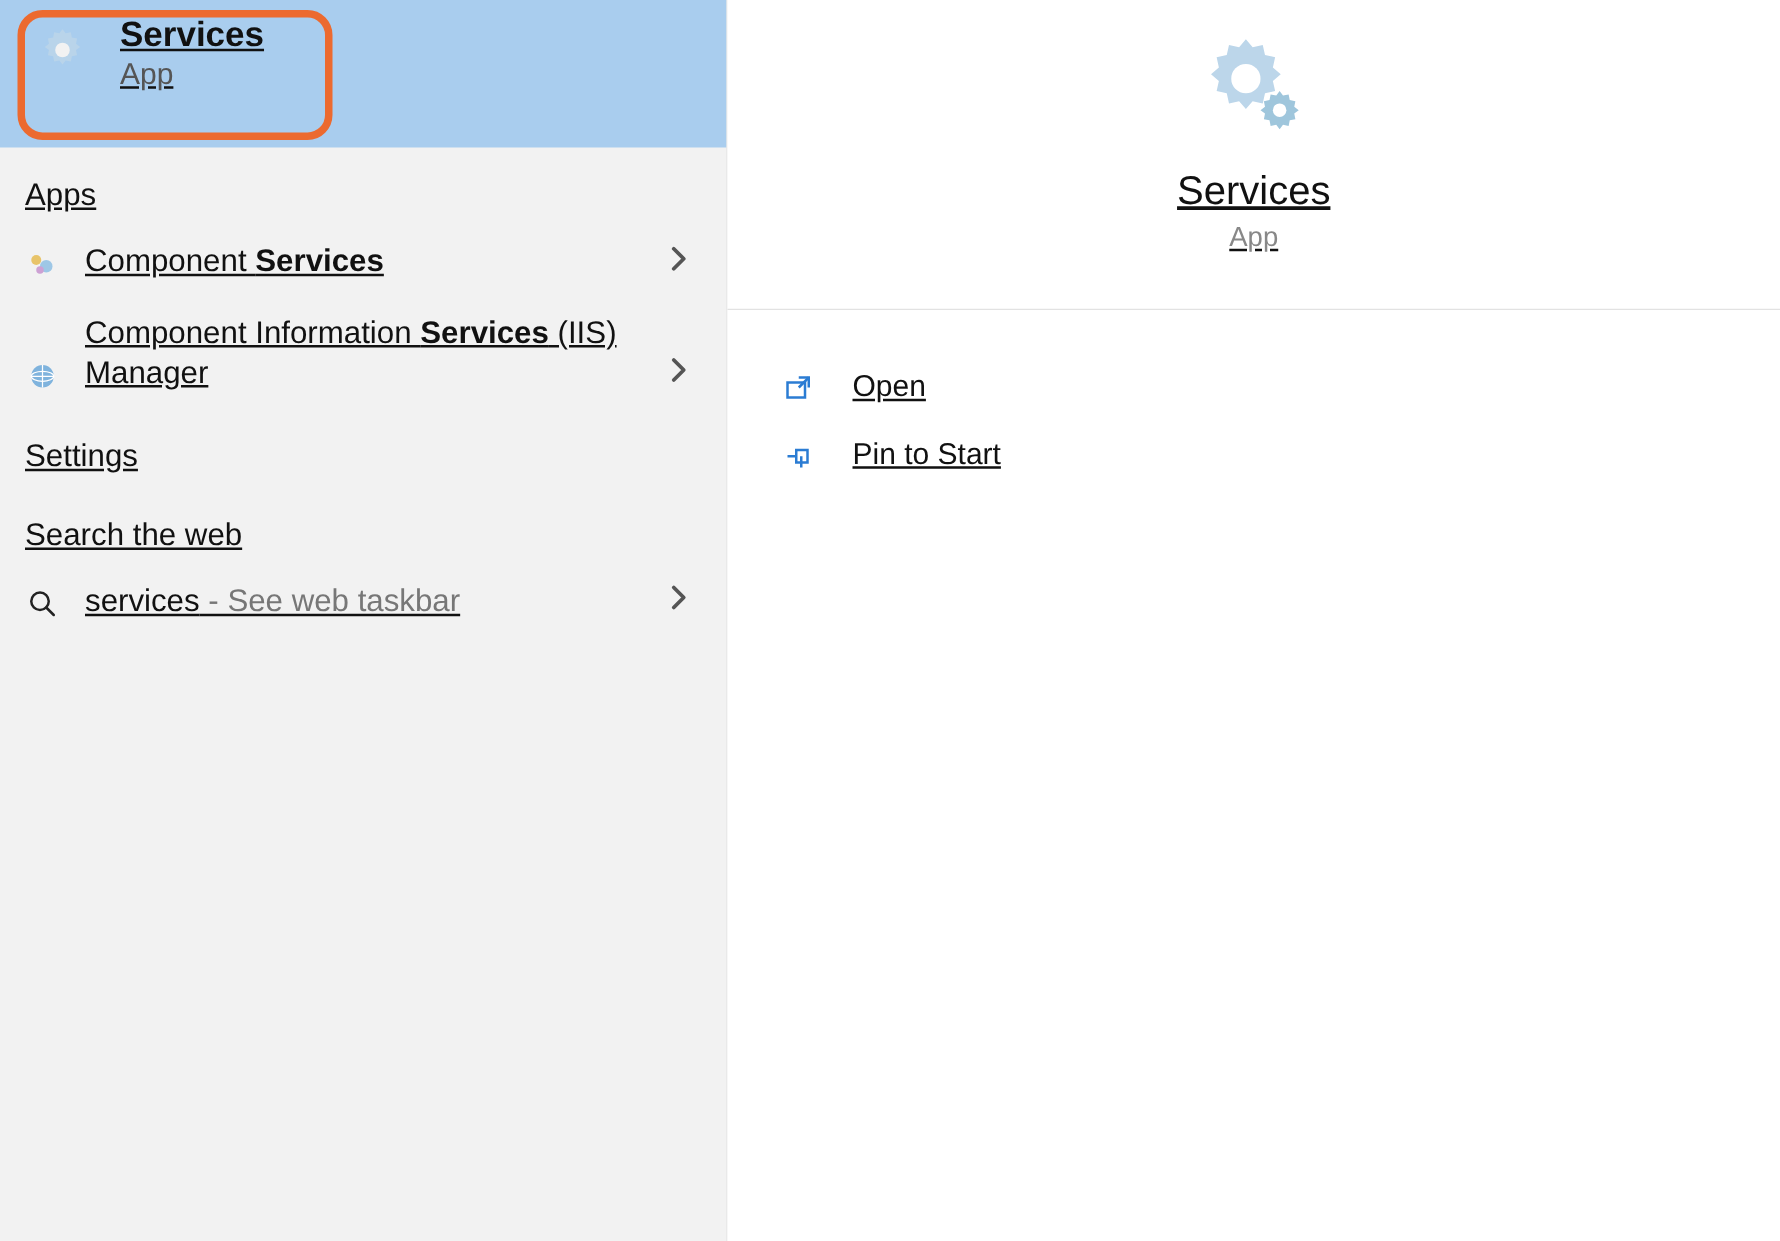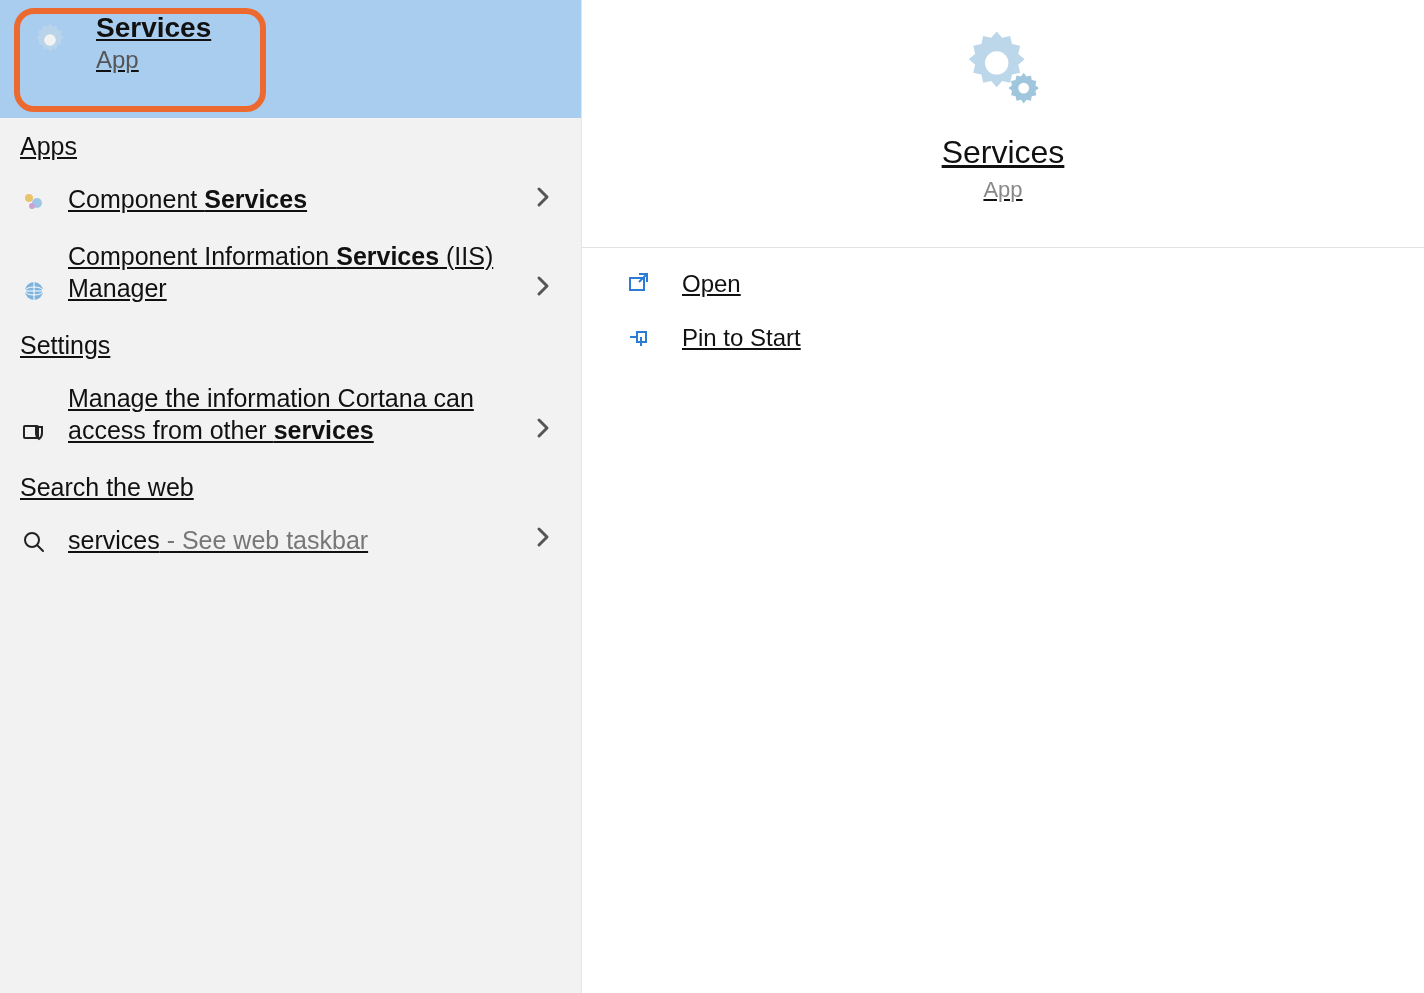--- a/index.html
+++ b/index.html
@@ -47,21 +47,21 @@
     left: 14px; top: 8px;
     width: 252px; height: 104px;
     border: 6px solid #ec6a2f;
     border-radius: 20px;
     pointer-events: none;
   }
   .section-header {
     font-size: 25px;
     font-weight: 400;
     color: #111;
-    padding: 14px 20px 10px 20px;
+    padding: 24px 20px 10px 20px;
   }
   .list-item {
     display: flex;
     align-items: flex-end;
     padding: 12px 20px 12px 20px;
     cursor: pointer;
     min-height: 56px;
   }
   .li-icon {
     width: 28px; height: 28px;
@@ -110,21 +110,21 @@
   }
   .right-divider {
     margin-top: 44px;
     border-top: 1px solid #e2e2e2;
   }
   .actions {
     padding-top: 22px;
   }
   .action-item {
     display: flex;
-    align-items: flex-start;
+    align-items: flex-end;
     height: 54px;
     padding-left: 44px;
     cursor: pointer;
     position: relative;
   }
   .action-item.hovered {
     background: #ebebeb;
   }
   .action-icon {
     width: 26px; height: 26px;
@@ -221,36 +221,20 @@
       </div>
       <div class="li-chevron">
         <svg width="16" height="24" viewBox="0 0 16 24">
             <path d="M4 4l8 8-8 8" fill="none" stroke="#555" stroke-width="3" stroke-linecap="round" stroke-linejoin="round"></path>
           </svg>
       </div>
     </div>
 
     <div class="section-header">Settings</div>
 
-    <div class="list-item">
-      <div class="li-icon">
-        <svg viewBox="0 0 24 24" width="24" height="24">
-          <rect x="2" y="5" width="14" height="12" rx="1" fill="none" stroke="#222" stroke-width="2"></rect>
-          <path d="M14 6l6 0 0 6c0 4-3 6-3 6s-3-2-3-6z" fill="none" stroke="#222" stroke-width="2"></path>
-        </svg>
-      </div>
-      <div class="li-text">
-        <span>Manage the information Cortana can access from other </span><span class="bold">services</span>
-      </div>
-      <div class="li-chevron">
-        <svg width="16" height="24" viewBox="0 0 16 24">
-            <path d="M4 4l8 8-8 8" fill="none" stroke="#555" stroke-width="3" stroke-linecap="round" stroke-linejoin="round"></path>
-          </svg>
-      </div>
-    </div>
 
     <div class="section-header">Search the web</div>
 
     <div class="list-item">
       <div class="li-icon">
         <svg viewBox="0 0 24 24" width="24" height="24">
           <circle cx="10" cy="10" r="7" fill="none" stroke="#222" stroke-width="2"></circle>
           <line x1="15" y1="15" x2="21" y2="21" stroke="#222" stroke-width="2" stroke-linecap="round"></line>
         </svg>
       </div>

